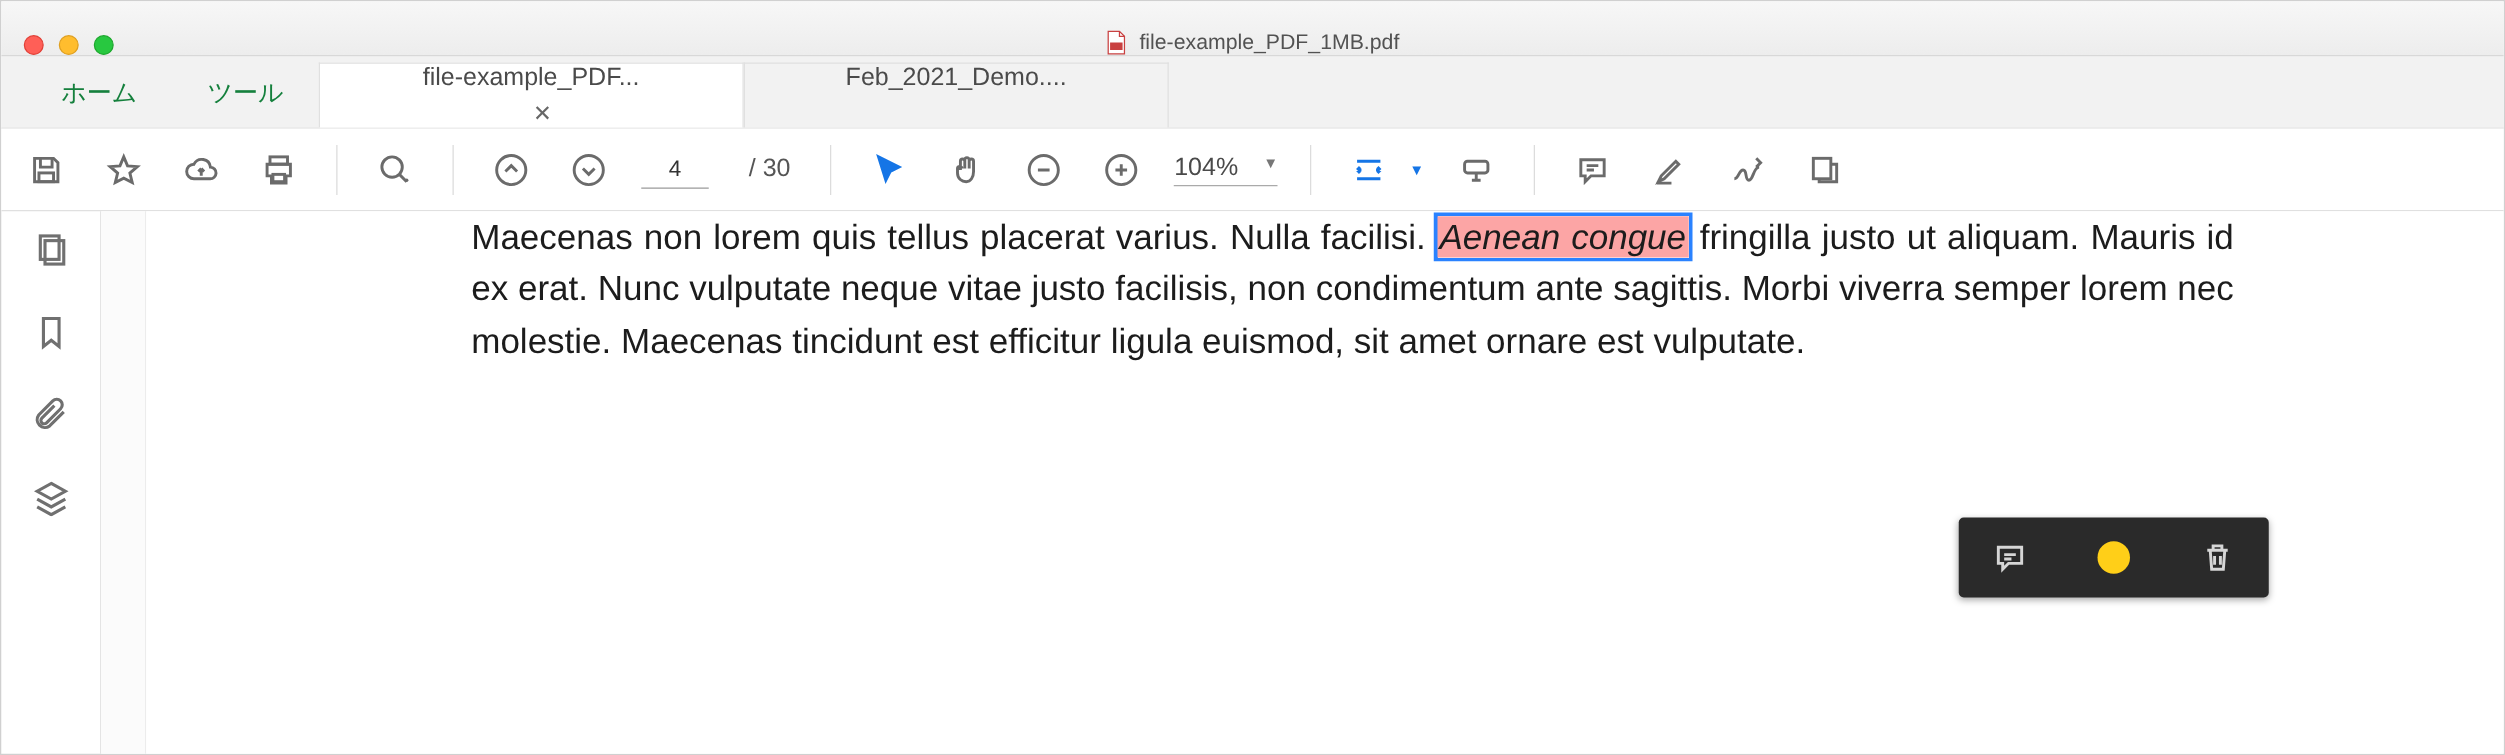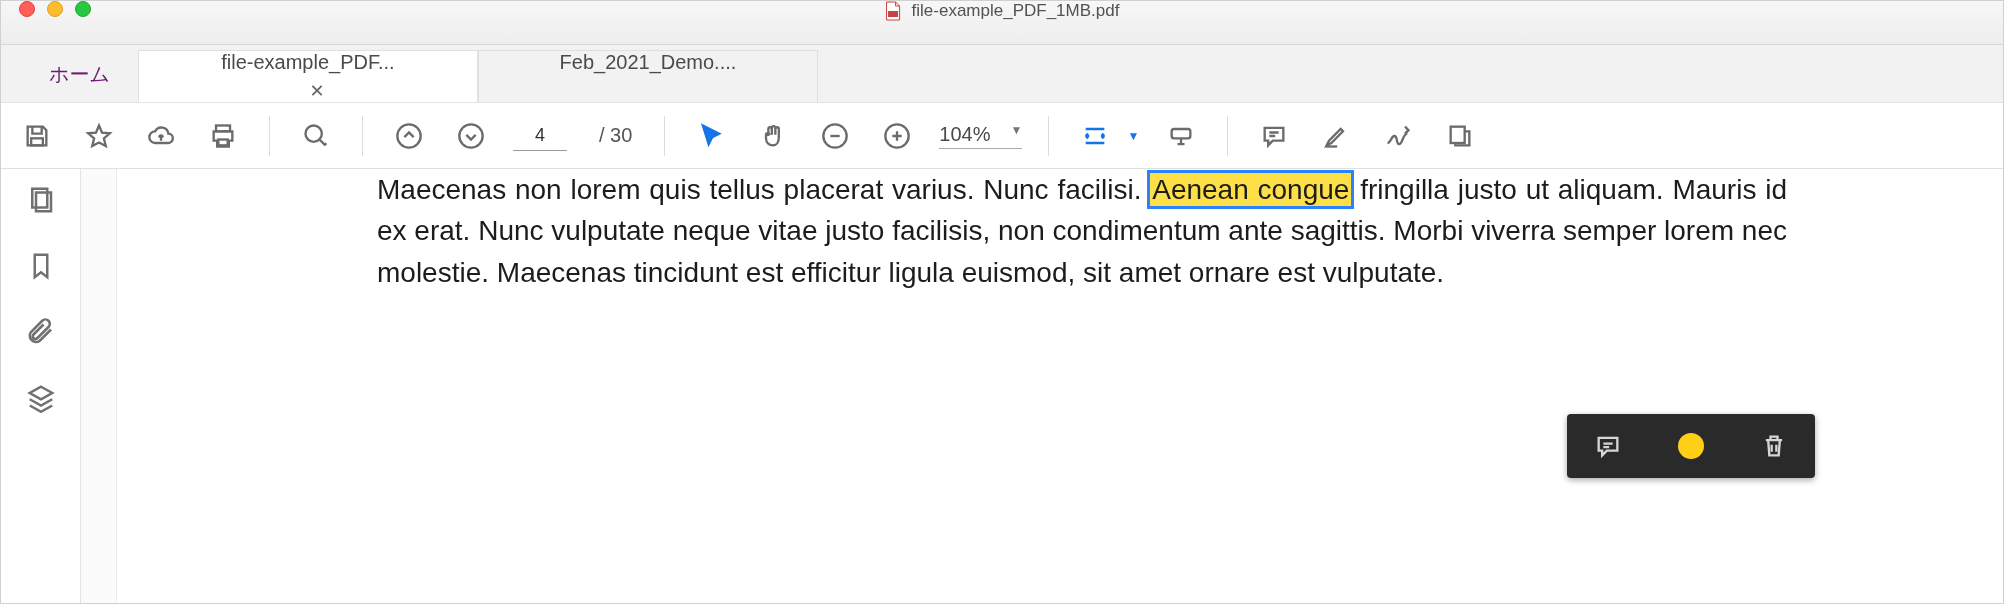--- a/index.html
+++ b/index.html
@@ -9,21 +9,21 @@
   width: 2004px;
   height: 604px;
   overflow: hidden;
   border: 1px solid #d0d0d0;
 }
 .titlebar {
   height: 44px;
   background: linear-gradient(#f7f7f7, #ededed);
   border-bottom: 1px solid #d8d8d8;
   display: flex;
-  align-items: flex-start;
+  align-items: flex-end;
   position: relative;
 }
 .traffic-lights { display: flex; gap: 12px; padding-left: 18px; }
 .tl { width: 16px; height: 16px; border-radius: 50%; }
 .tl-close { background: #ff5f57; border: 1px solid #e14138; }
 .tl-min   { background: #ffbd2e; border: 1px solid #dfa022; }
 .tl-max   { background: #28c840; border: 1px solid #1fa82f; }
 .title-center {
   position: absolute; left: 50%; transform: translateX(-50%);
   display: flex; align-items: center; gap: 10px;
@@ -36,21 +36,21 @@
 
 .tabbar {
   height: 58px;
   background: #f2f2f2;
   display: flex;
   align-items: flex-end;
   padding-left: 20px;
   border-bottom: 1px solid #e3e3e3;
 }
 .tab-home, .tab-tools {
-  color: #701a75; font-size: 20px; padding: 0 28px; height: 56px;
+  color: #15803d; font-size: 20px; padding: 0 28px; height: 56px;
   display: flex; align-items: center; cursor: pointer;
 }
 .doc-tab {
   height: 52px; min-width: 340px; padding: 0 24px;
   display: flex; align-items: center; justify-content: space-between;
   border: 1px solid #e0e0e0; border-bottom: none;
   background: #f2f2f2; color: #4a4a4a; font-size: 20px;
   cursor: pointer;
   flex-direction: column;
 }
@@ -108,23 +108,24 @@
   font-size: 42px; font-weight: 700; color: #111;
   text-align: center; line-height: 1.22;
   padding: 16px 40px 12px;
 }
 .body-text {
   font-size: 28px; color: #1c1c1c;
   text-align: justify; line-height: 1.48;
   padding: 8px 60px 0;
 }
 .highlight-sel {
-  background: #fde047;
+  background: #fca5a5;
   box-shadow: 0 0 0 3px #2a82ff;
   padding: 1px 2px;
+  font-style: italic;
 }
 
 .annot-popup {
   position: absolute;
   left: 1450px; top: 245px;
   width: 248px; height: 64px;
   background: #2a2a2a; border-radius: 4px;
   display: flex; align-items: center; justify-content: space-around;
   box-shadow: 0 2px 6px rgba(0,0,0,.35);
 }
@@ -148,20 +149,21 @@
           <path d="M11 1v4h4" fill="none" stroke="#c94141"></path>
           <rect x="3.5" y="10" width="10" height="6" fill="#c94141"></rect>
         </svg>
     </span>
     <span>file-example_PDF_1MB.pdf</span>
   </div>
 </div>
 
 <div class="tabbar">
   <div class="tab-home">ホーム</div>
+  <div class="tab-tools">ツール</div>
   <div class="doc-tab active">
     <span>file-example_PDF...</span>
     <span class="close-x">✕</span>
   </div>
   <div class="doc-tab">
     <span>Feb_2021_Demo....</span>
   </div>
 </div>
 
 <div class="toolbar">
@@ -305,21 +307,21 @@
           <path d="M3 13l9 5 9-5"></path>
           <path d="M3 18l9 5 9-5"></path>
         </svg>
       </div>
   </div>
   <div class="thumb-strip"></div>
 
   <div class="page-area">
     <div class="page">
       <p class="body-text">
-        <span>Maecenas non lorem quis tellus placerat varius. Nunc facilisi. </span><span class="highlight-sel">Aenean congue</span><span> fringilla justo ut aliquam. Mauris id ex erat. Nunc vulputate neque vitae justo facilisis, non condimentum ante sagittis. Morbi viverra semper lorem nec molestie. Maecenas tincidunt est efficitur ligula euismod, sit amet ornare est vulputate.</span>
+        <span>Maecenas non lorem quis tellus placerat varius. Nulla facilisi. </span><span class="highlight-sel">Aenean congue</span><span> fringilla justo ut aliquam. Mauris id ex erat. Nunc vulputate neque vitae justo facilisis, non condimentum ante sagittis. Morbi viverra semper lorem nec molestie. Maecenas tincidunt est efficitur ligula euismod, sit amet ornare est vulputate.</span>
       </p>
     </div>
 
     <div class="annot-popup">
       <div class="ap-btn">
           <svg viewBox="0 0 24 24">
             <path d="M4 5h16v11H11l-4 4v-4H4z"></path>
             <path d="M8 10h8M8 13h5"></path>
           </svg>
         </div>

